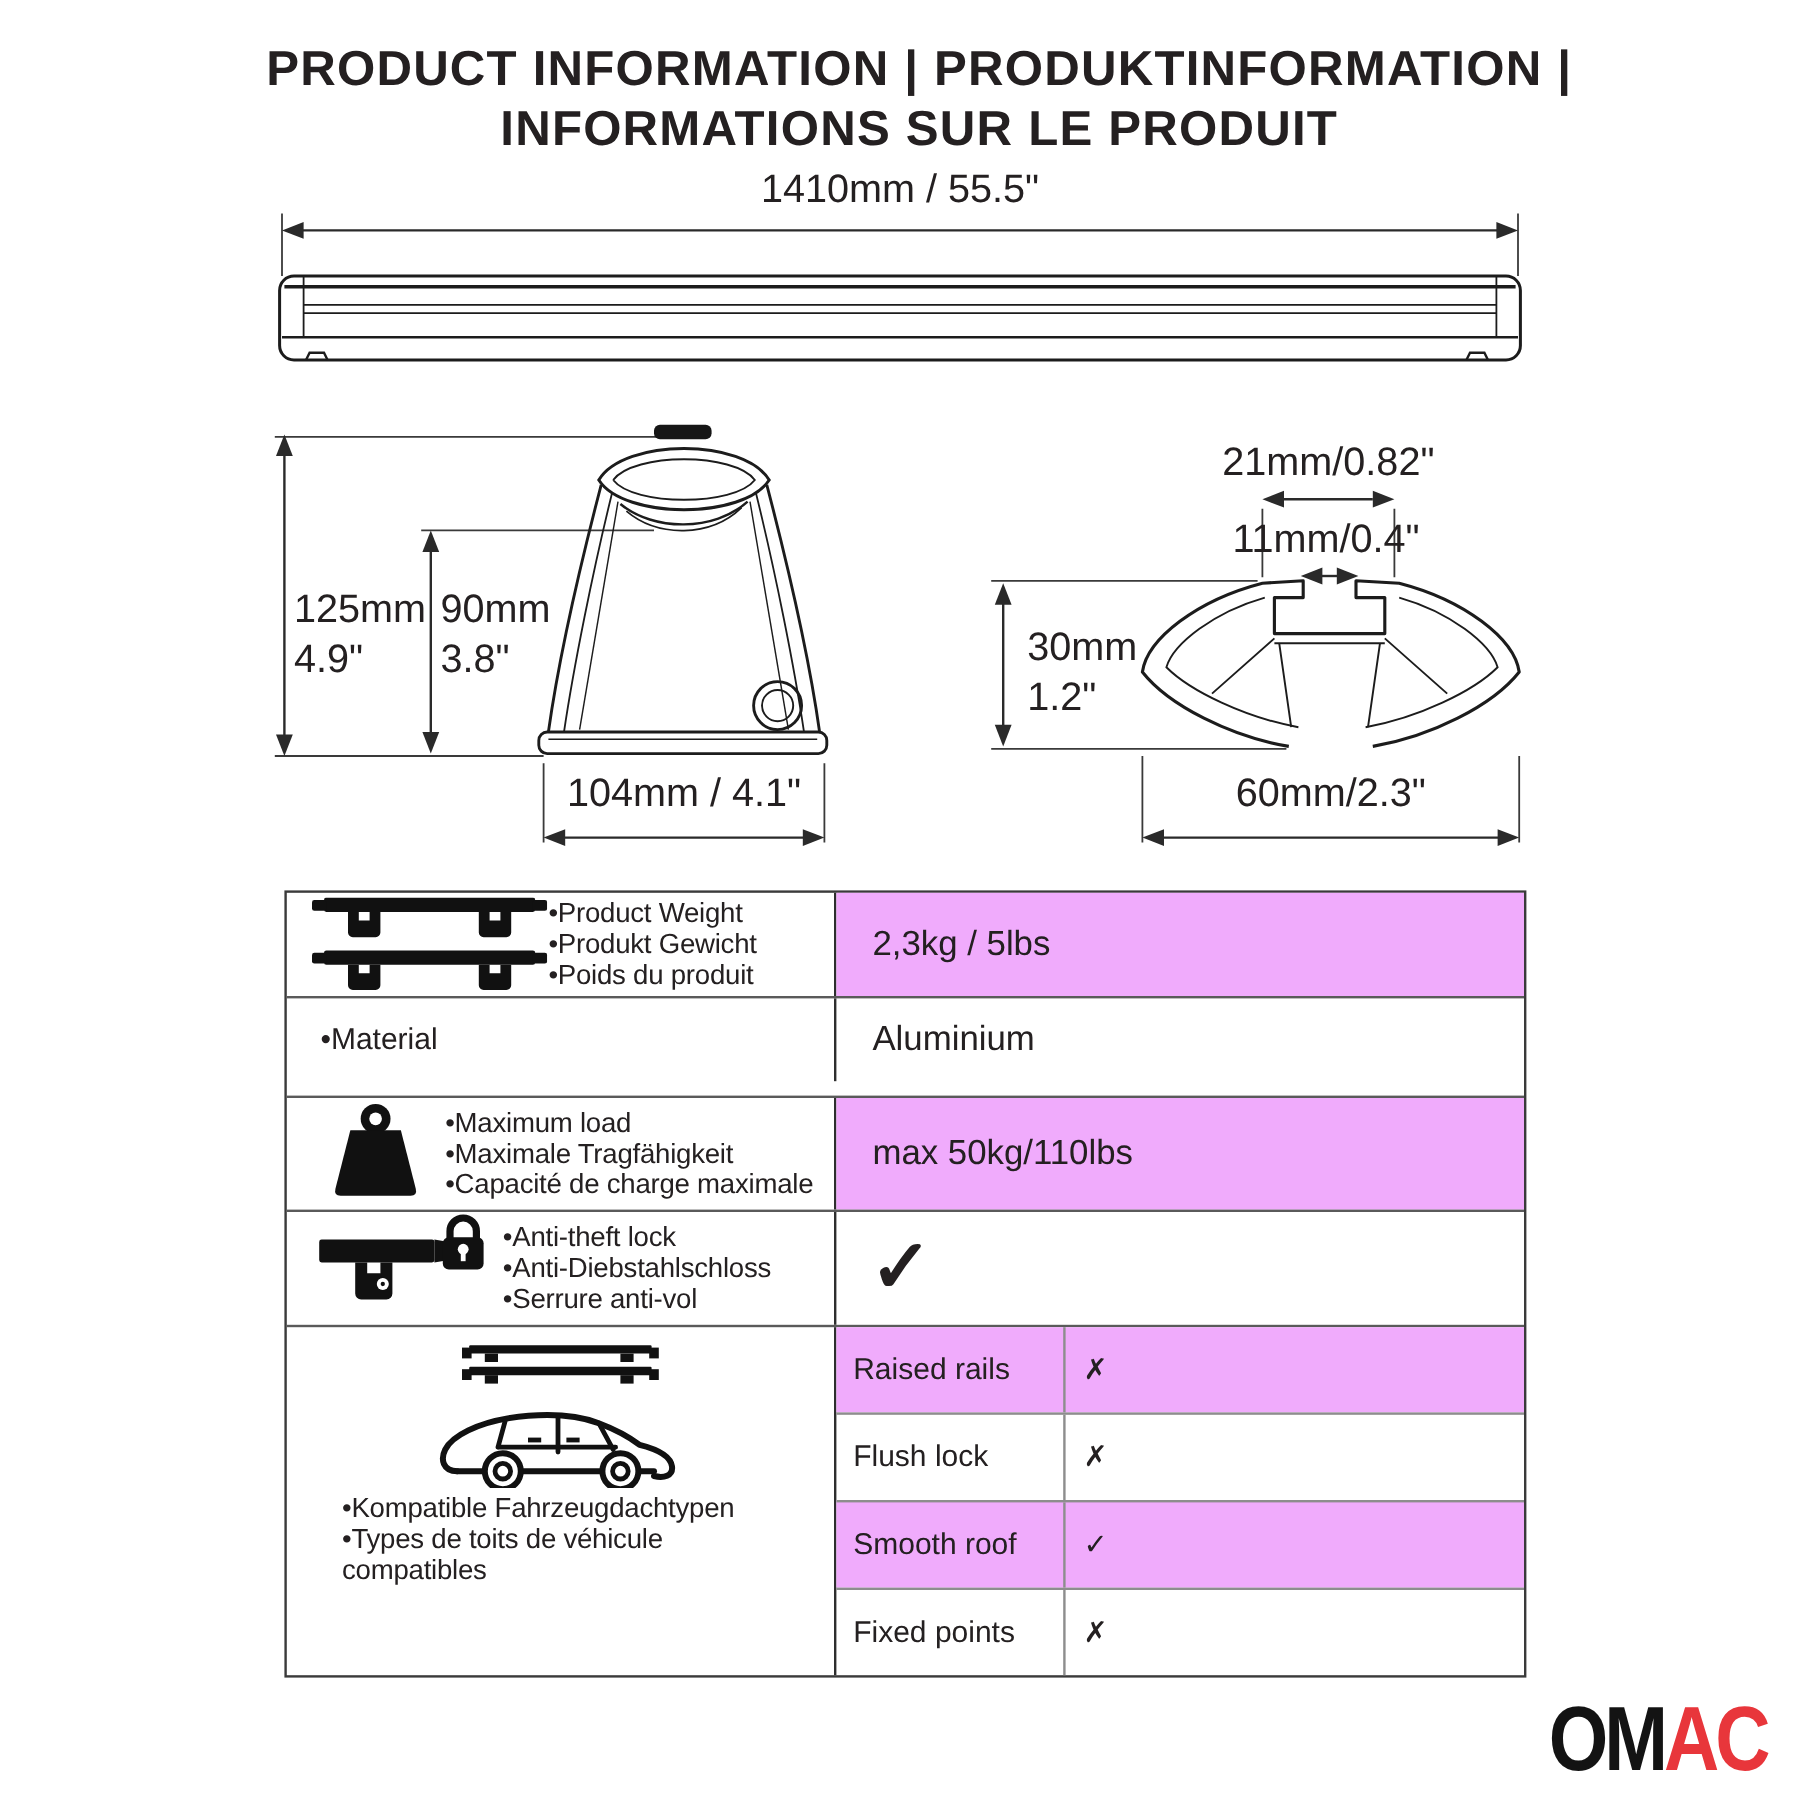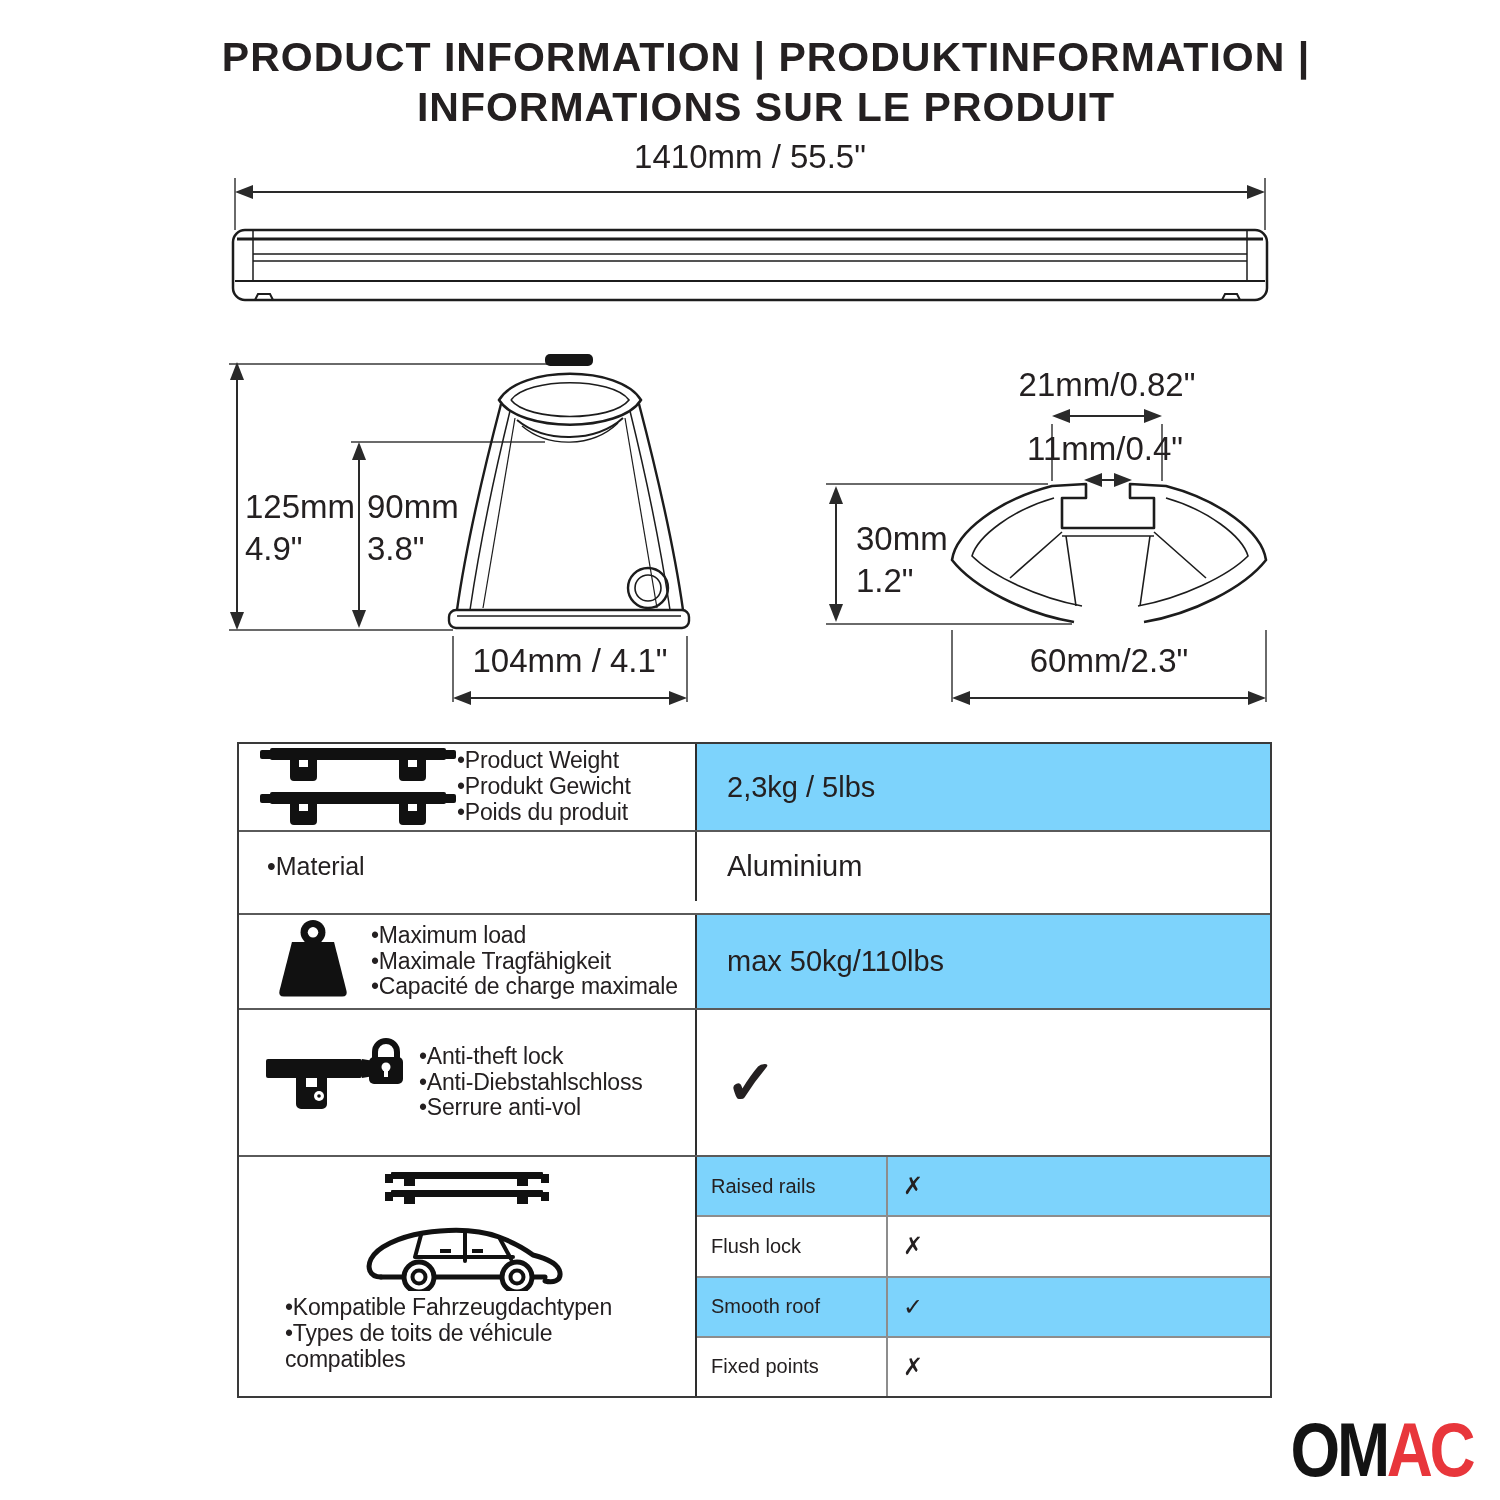--- a/index.html
+++ b/index.html
@@ -23,48 +23,48 @@
   svg .head  { fill:#2a2a2a; stroke:none; }
 
   
   .spec-table {
     position:absolute; left:237px; top:742px; width:1035px; height:656px;
     border:2px solid #3a3a3a; box-sizing:border-box;
     display:flex; flex-direction:column; font-size:23px;
   }
   .t-row { display:flex; border-top:2px solid #5a5a5a; box-sizing:border-box; flex-shrink:0; }
   .t-row:first-child { border-top:none; }
-  .r1 { height:86px; } .r2 { height:71px; } .r3 { height:95px;margin-top:12px; } .r4 { height:147px; }
+  .r1 { height:86px; } .r2 { height:71px; } .r3 { height:95px;margin-top:12px; } .r4 { height:96px; }
   .r5 { flex:1; }
   .cell-l {
     width:458px; flex-shrink:0; border-right:2px solid #2e2e2e; box-sizing:border-box;
     display:flex; align-items:center;
   }
   .cell-r { flex:1; display:flex; align-items:center; font-size:29px; }
-  .shade { background:#7dd3fc; }
+  .shade { background:#f0abfc; }
   .labels { line-height:1.12; letter-spacing:-0.2px; }
   .labels div { white-space:nowrap; }
   .value { padding-left:30px; }
   .value-tight { }
   .big-check { padding-left:28px; font-size:62px; font-weight:bold; line-height:1; }
   .icon-box { display:flex; align-items:center; justify-content:center; flex-shrink:0; }
   .mat-label { padding-left:28px; font-size:25px; }
 
   .cell-l.col {
     flex-direction:column; align-items:flex-start; justify-content:flex-start;
   }
   .car-wrap { width:100%; display:flex; justify-content:center; margin-top:12px; }
   .roof-labels { margin:4px 0 0 46px; width:372px; line-height:1.12; letter-spacing:-0.2px; }
 
   .sub-table { flex:1; display:flex; flex-direction:column; }
   .sub-row { flex:1; display:flex; border-top:2px solid #8d8d8d; box-sizing:border-box; }
   .sub-row:first-child { border-top:none; }
   .sub-label {
     width:191px; flex-shrink:0; border-right:2px solid #8d8d8d; box-sizing:border-box;
-    display:flex; align-items:center; padding-left:14px; font-size:20px;
+    display:flex; align-items:center; padding-left:14px; font-size:25px;
   }
   .sub-value { flex:1; display:flex; align-items:center; padding-left:15px; font-size:24px; }
 
   
   .logo {
     position:absolute; top:1412px; right:28px;
     font-size:76px; font-weight:bold; letter-spacing:-4px; line-height:1;
     transform:scaleX(0.84); transform-origin:right center; white-space:nowrap;
   }
   .logo-black { color:#131313; }

